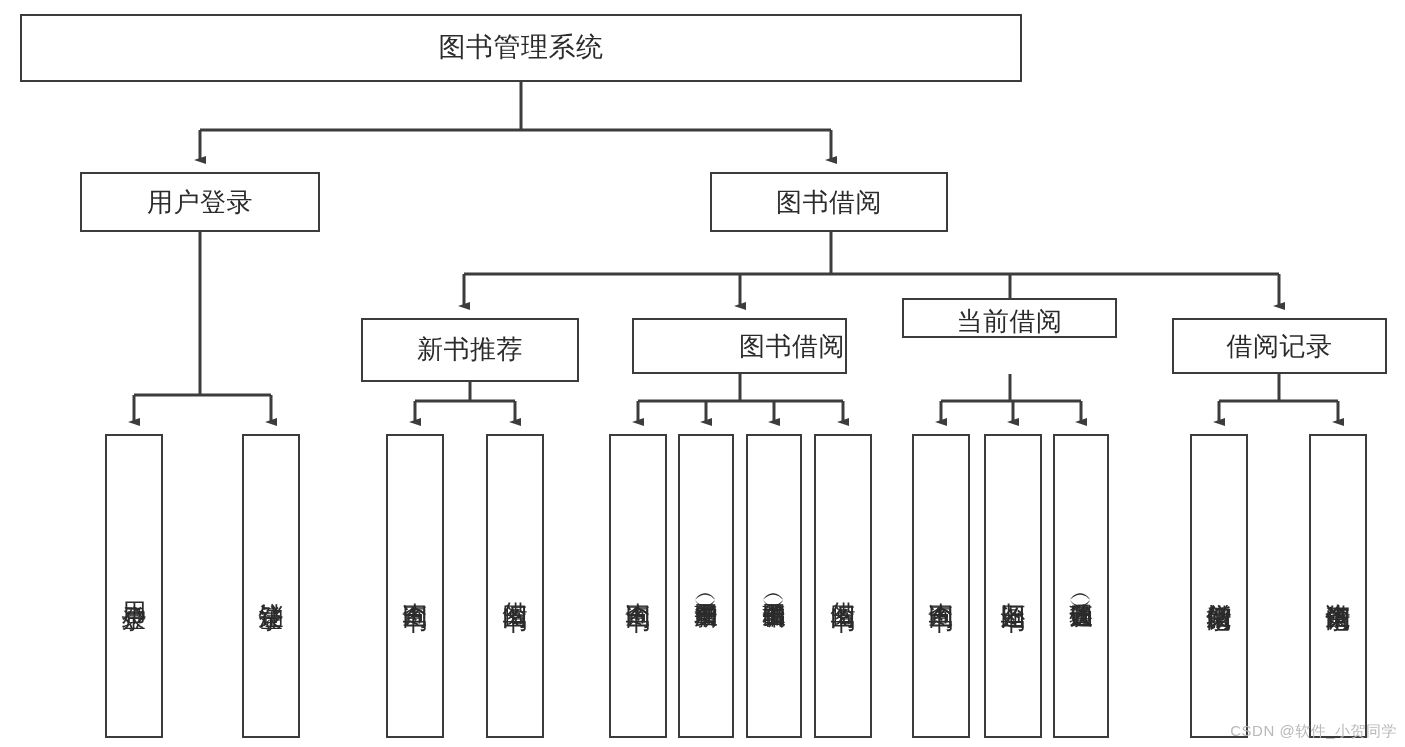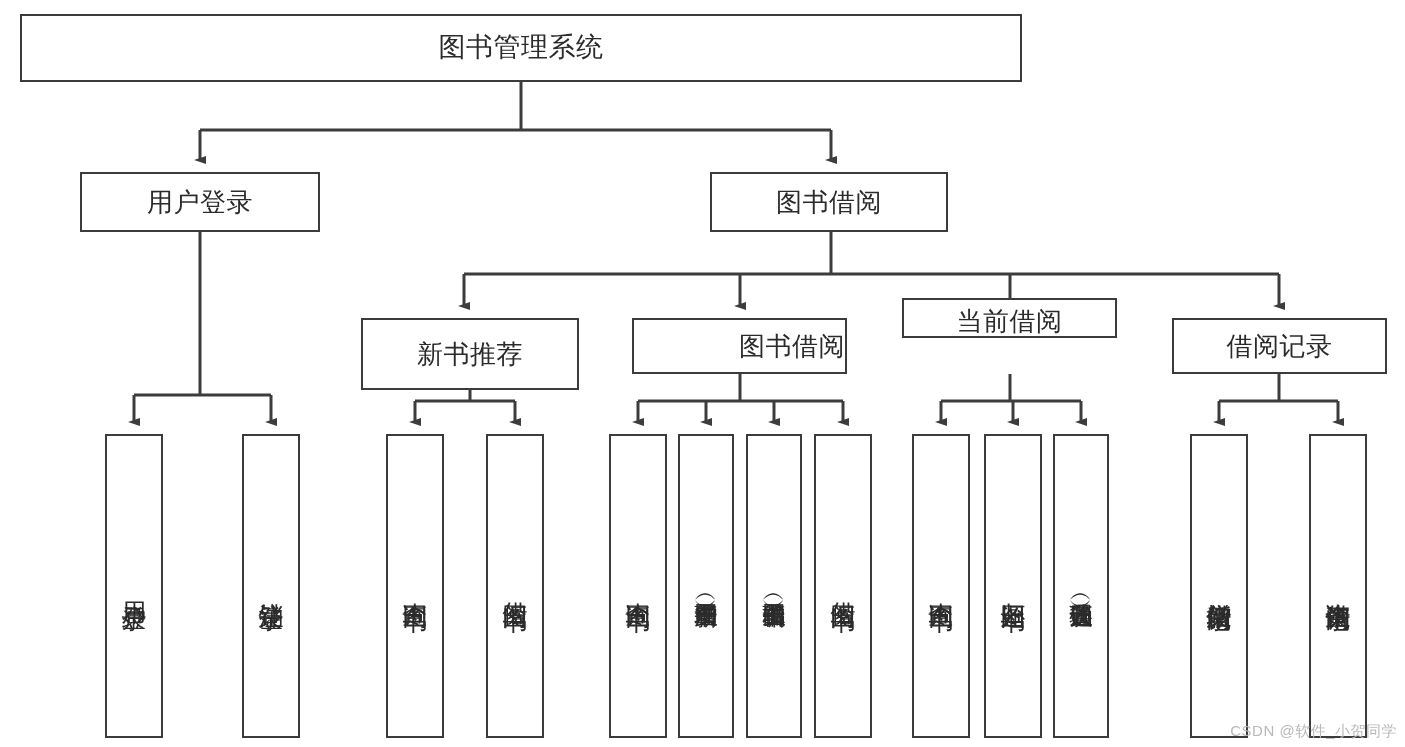--- a/index.html
+++ b/index.html
@@ -126,21 +126,21 @@
   </div>
 
   <div class="node-box" style="left:80px; top:172px; width:240px; height:60px;">
     <span class="node-label-h">用户登录</span>
   </div>
 
   <div class="node-box" style="left:710px; top:172px; width:238px; height:60px;">
     <span class="node-label-h">图书借阅</span>
   </div>
 
-  <div class="node-box" style="left:361px; top:318px; width:218px; height:72px;">
+  <div class="node-box" style="left:361px; top:318px; width:218px; height:64px;font-family:Liberation Serif, serif;">
     <span class="node-label-h">新书推荐</span>
   </div>
 
   <div class="node-box" style="left:632px; top:318px; width:215px; height:56px;justify-content:flex-end;">
     <span class="node-label-h">图书借阅</span>
   </div>
 
   <div class="node-box" style="left:902px; top:298px; width:215px; height:40px;align-items:flex-end;">
     <span class="node-label-h">当前借阅</span>
   </div>

